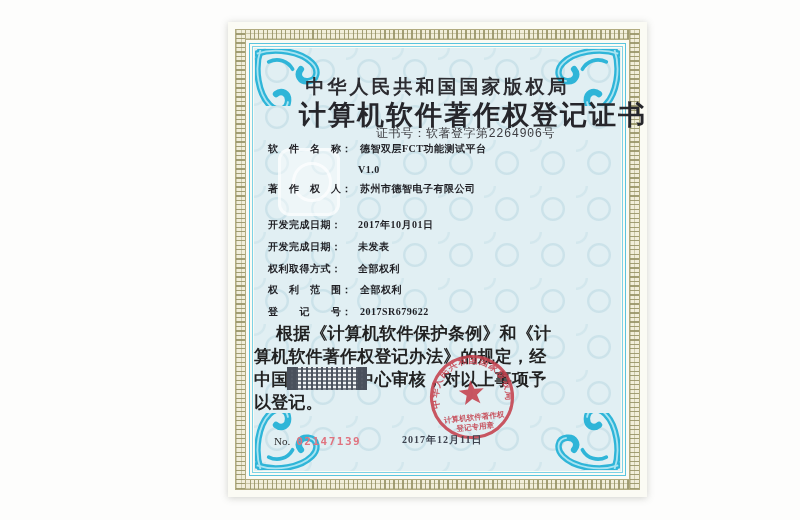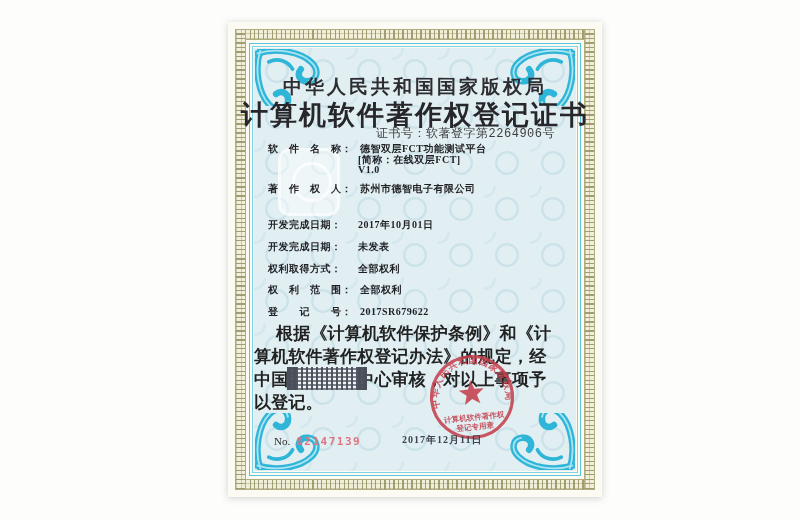--- a/index.html
+++ b/index.html
@@ -2,21 +2,21 @@
 <html><head>
 <meta charset="utf-8">
 <style>
   html,body{margin:0;padding:0;}
   body{
     width:800px;height:520px;background:#fdfdfc;position:relative;overflow:hidden;
     font-family:"Liberation Serif","DejaVu Serif",serif;
   }
   
   .cert{
-    position:absolute;left:228px;top:22px;width:374px;height:475px;
+    position:absolute;left:228px;top:22px;width:419px;height:475px;
     background:#fbfbf4;box-shadow:0 1px 7px rgba(90,95,80,.28);
   }
   
   .band{position:absolute;background-color:#f1eeda;border:1px solid #b1ab80;
     background-image:
       repeating-linear-gradient(90deg, rgba(148,144,98,.85) 0 1px, transparent 1px 4.5px),
       repeating-linear-gradient(0deg, rgba(148,144,98,.4) 0 1px, transparent 1px 4.5px);}
   .band.top{left:7px;right:7px;top:7px;height:9px;}
   .band.bottom{left:7px;right:7px;bottom:7px;height:9px;}
   .band.left{left:7px;top:7px;bottom:7px;width:9px;
@@ -50,21 +50,21 @@
   .flourish.tl{left:27px;top:27px;}
   .flourish.tr{right:27px;top:27px;transform:scaleX(-1);}
   .flourish.bl{left:27px;bottom:27px;transform:scaleY(-1);}
   .flourish.br{right:27px;bottom:27px;transform:scale(-1,-1);}
   
   .authority{
     position:absolute;left:0;right:0;top:52px;text-align:center;
     font-size:19px;font-weight:bold;letter-spacing:3px;color:#2c2c31;
   }
   .cert-title{
-    position:absolute;left:0;right:0;top:75px;text-align:center;
+    position:absolute;left:0;right:0;top:75px;text-align:right;
     font-size:27px;font-weight:bold;letter-spacing:2px;color:#26262b;
   }
   .cert-no{
     position:absolute;left:145px;top:103px;width:182px;text-align:right;
     font-size:12px;color:#3c3c40;letter-spacing:.5px;font-family:Liberation Mono, monospace;
   }
   .field-row{position:absolute;left:40px;right:14px;font-size:10px;color:#1f1f24;
     font-weight:bold;white-space:nowrap;}
   .field-row .lab{display:inline-block;min-width:82px;letter-spacing:.5px;}
   .field-row .val{margin-left:8px;letter-spacing:.5px;}
@@ -135,23 +135,20 @@
       <use href="#flourish-shape"></use>
     </svg>
 
   <div class="authority">中华人民共和国国家版权局</div>
   <div class="cert-title">计算机软件著作权登记证书</div>
   <div class="cert-no"><span>证书号：</span><span>软著登字第2264906号</span></div>
 
   <div class="field-row" style="top:120px">
     <span class="lab">软　件　名　称：</span><span class="val">德智双层FCT功能测试平台</span>
   </div>
-  <div class="field-row" style="top:131px">
-    <span class="lab"></span><span class="val">[简称：在线双层FCT]</span>
-  </div>
   <div class="field-row" style="top:142px">
     <span class="lab"></span><span class="val">V1.0</span>
   </div>
   <div class="field-row" style="top:160px">
     <span class="lab">著　作　权　人：</span><span class="val">苏州市德智电子有限公司</span>
   </div>
   <div class="field-row" style="top:196px">
     <span class="lab">开发完成日期：</span><span class="val">2017年10月01日</span>
   </div>
   <div class="field-row" style="top:218px">

